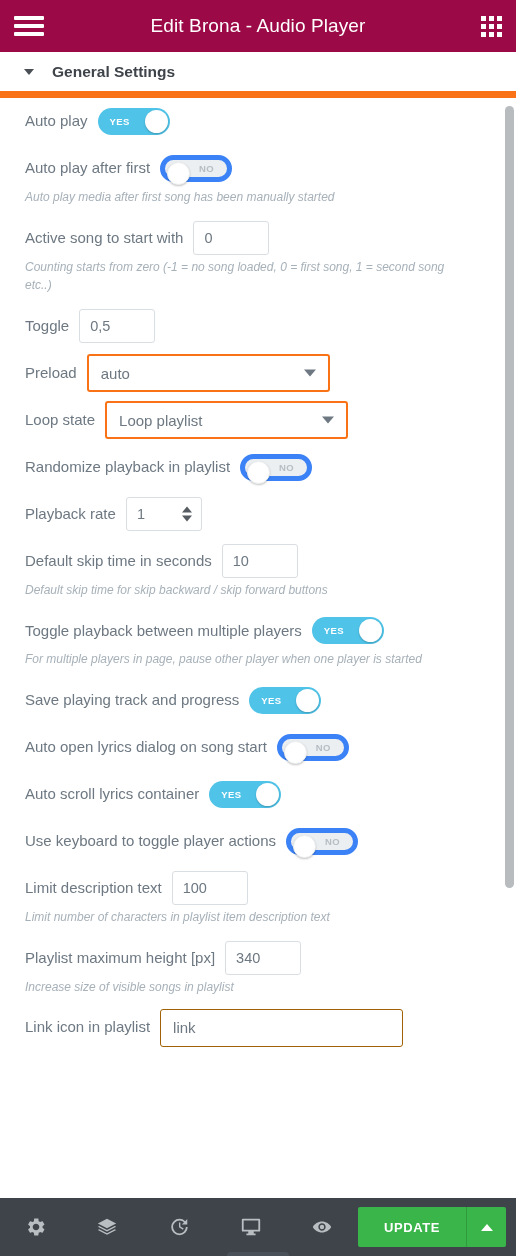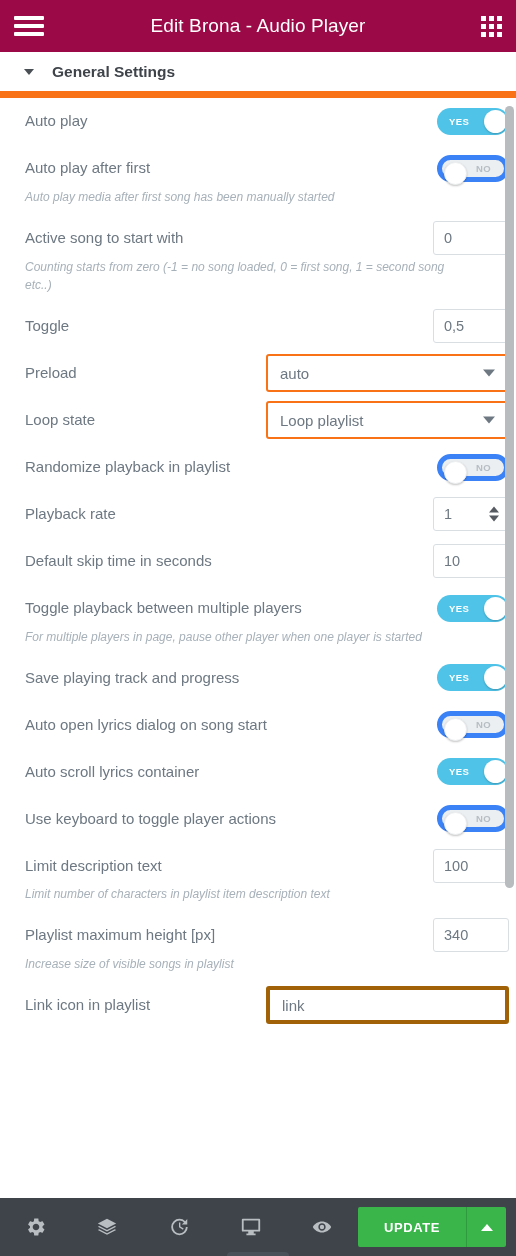--- a/index.html
+++ b/index.html
@@ -38,21 +38,21 @@
   .section-title { font-size: 15.5px; font-weight: bold; color: #3f444b; }
 
   
   .panel {
     position:absolute; top: 98px; left:0; right:0; bottom: 58px;
     background:#fff; overflow:hidden;
   }
   .rows { padding: 0 0 6px 0; }
 
   .row {
-    display:flex; align-items:center; justify-content:space-between;
+    display:flex; align-items:center; 
     min-height: 47px; padding: 4px 7px 4px 25px; gap: 10px;
   }
   .row-label { font-size: 15px; color:#6d7882; font-weight:400; line-height:1.25; }
   .hint {
     font-size: 12px; color:#a7b1b9; font-style: italic;
     padding: 0 25px 0 25px; line-height: 1.55; margin: -4px 0 8px 0;
     max-width: 470px;
   }
 
   
@@ -86,21 +86,21 @@
   .spinner {
     position:absolute; right: 10px; top:50%; transform:translateY(-50%);
     display:flex; flex-direction:column; gap:3px; cursor:pointer;
   }
   .spinner .up, .spinner .dn { width:0; height:0;
     border-left:5px solid transparent; border-right:5px solid transparent; }
   .spinner .up { border-bottom: 6px solid #555b61; }
   .spinner .dn { border-top: 6px solid #555b61; }
 
   .text-input {
-    width: 243px; height: 38px; border:4px solid #a16207; border-radius:3px;
+    width: 243px; height: 38px; border:1px solid #a16207; border-radius:3px;
     background:#fff; color:#6d7882; font-size:15px;
     font-family:"Liberation Sans", sans-serif; padding: 0 12px; outline:none;
   }
 
   .select-wrap { position:relative; width:243px; height:38px; flex:0 0 auto; }
   .select-box {
     width:100%; height:100%; border:2px solid #f97316; border-radius:3px;
     background:#fff; display:flex; align-items:center; padding: 0 12px;
     font-size:15px; color:#6d7882; cursor:pointer;
   }
@@ -231,20 +231,21 @@
           <div class="row-label">Playback rate</div>
           <div class="spin-wrap"><input class="num-input" type="text" value="1" style=""><div class="spinner">
               <span class="up"></span>
               <span class="dn"></span>
             </div></div>
         </div>
         <div class="row">
           <div class="row-label">Default skip time in seconds</div>
           <input class="num-input" type="text" value="10" style="">
         </div>
+        <div class="hint">Default skip time for skip backward / skip forward buttons</div>
         <div class="row">
           <div class="row-label">Toggle playback between multiple players</div>
           <div class="switch on">
             <span class="lbl">YES</span>
             <span class="knob"></span>
           </div>
         </div>
         <div class="hint">For multiple players in page, pause other player when one player is started</div>
         <div class="row">
           <div class="row-label">Save playing track and progress</div>

